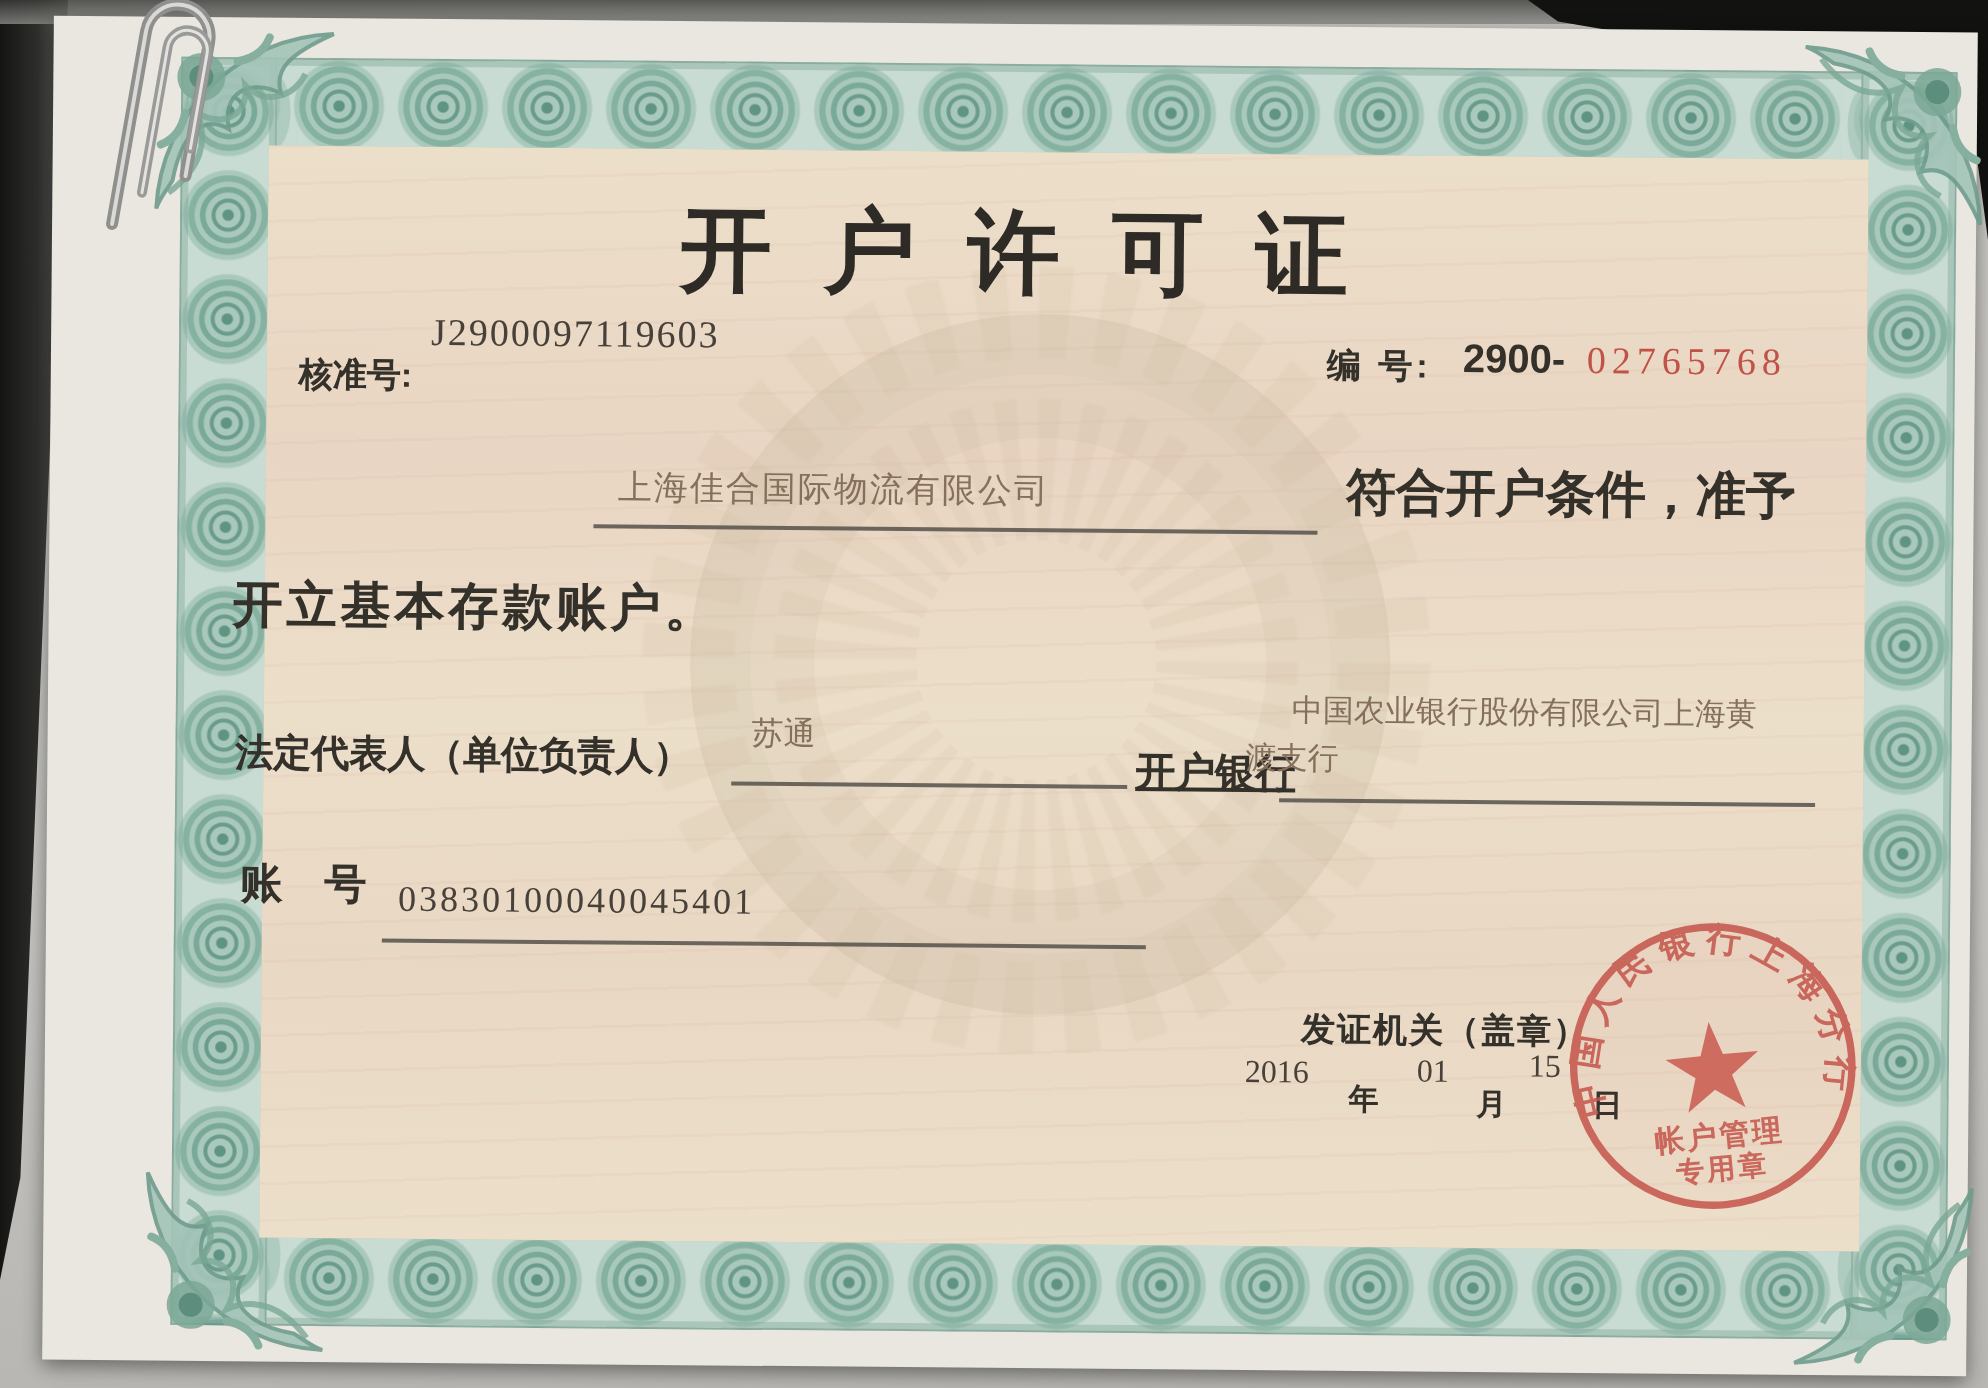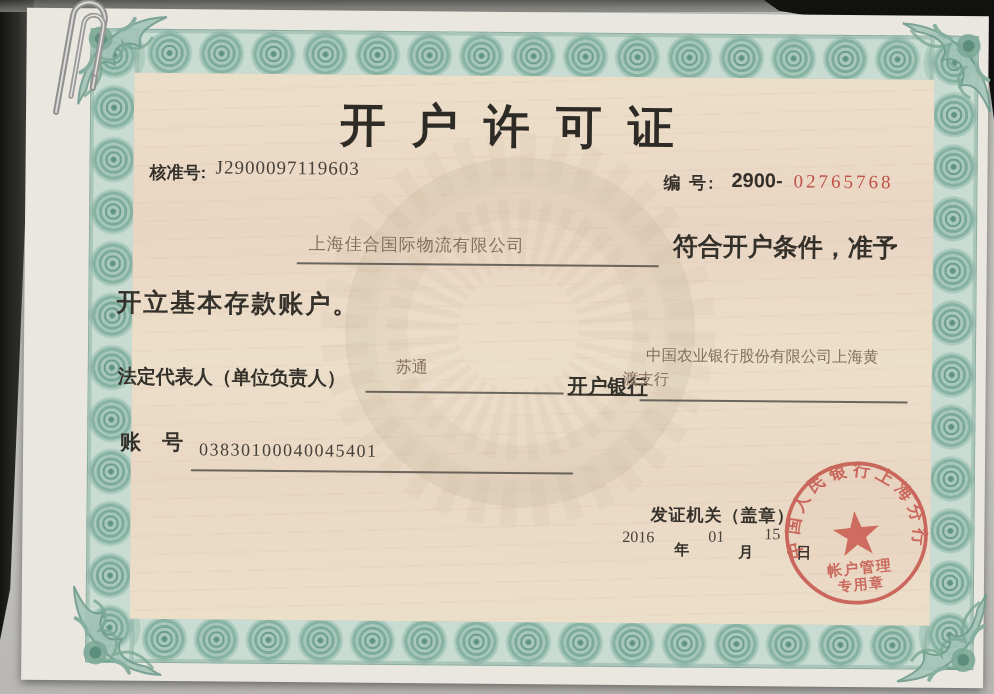--- a/index.html
+++ b/index.html
@@ -132,35 +132,35 @@
       </div>
 
       <div class="interior"></div>
     </div>
 
     <div class="watermark"></div>
     <div class="watermark-ring"></div>
 
     <div class="txt title">开户许可证</div>
 
-    <div class="txt label" style="left:124px;top:152px;font-size:17px;">核准号:</div>
+    <div class="txt label" style="left:124px;top:167px;font-size:17px;">核准号:</div>
     <div class="txt value" style="left:190px;top:147px;font-size:19px;letter-spacing:1px;">J2900097119603</div>
 
     <div class="txt label" style="left:638px;top:158px;font-size:17px;letter-spacing:2px;">编 号:</div>
     <div class="txt" style="left:706px;top:155px;font-size:20px;font-weight:bold;">2900-</div>
     <div class="txt value" style="left:768px;top:156px;font-size:19px;letter-spacing:3px;color:#c05248;">02765768</div>
 
     <div class="txt fill" style="left:284px;top:222px;font-size:17px;letter-spacing:1px;">上海佳合国际物流有限公司</div>
     <div class="rule" style="left:272px;top:252px;width:362px;"></div>
     <div class="txt label" style="left:648px;top:216px;font-size:25px;">符合开户条件，准予</div>
 
     <div class="txt label" style="left:92px;top:277px;font-size:25px;letter-spacing:2px;">开立基本存款账户。</div>
 
     <div class="txt label" style="left:94px;top:355px;font-size:19px;">法定代表人（单位负责人）</div>
-    <div class="txt fill" style="left:352px;top:346px;font-size:16px;margin-left:20px;">苏通</div>
+    <div class="txt fill" style="left:352px;top:346px;font-size:16px;">苏通</div>
     <div class="rule" style="left:342px;top:380px;width:198px;"></div>
 
     <div class="txt label" style="left:544px;top:360px;font-size:20px;text-decoration:underline;">开户银行</div>
     <div class="txt fill" style="left:622px;top:332px;font-size:15.5px;">中国农业银行股份有限公司上海黄</div>
     <div class="txt fill" style="left:599px;top:356px;font-size:15.5px;">渡支行</div>
     <div class="rule" style="left:616px;top:386px;width:268px;"></div>
 
     <div class="txt label" style="left:97px;top:419px;font-size:21px;">账　号</div>
     <div class="txt value" style="left:176px;top:430px;font-size:18px;letter-spacing:1.5px;">03830100040045401</div>
     <div class="rule" style="left:168px;top:460px;width:382px;"></div>

